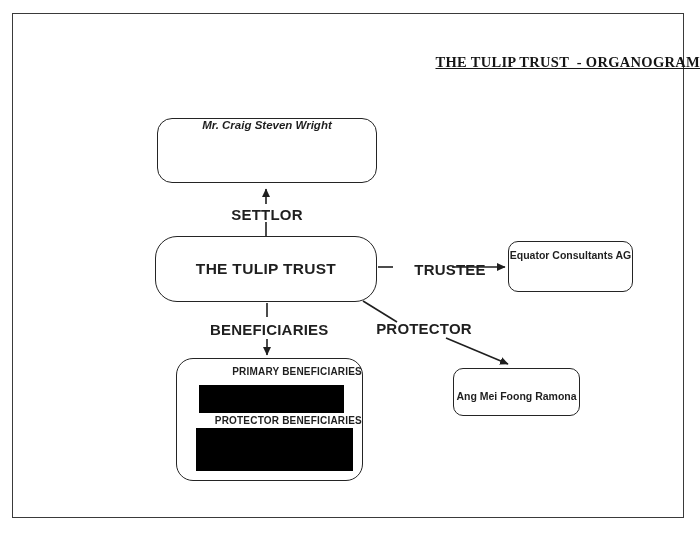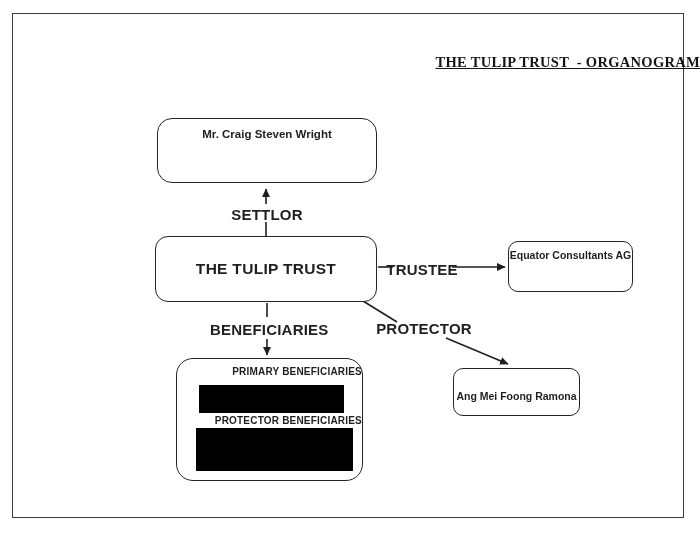--- a/index.html
+++ b/index.html
@@ -47,28 +47,28 @@
     text-align: center;
     font-weight: bold;
   }
   .node-settlor {
     left: 157px;
     top: 118px;
     width: 220px;
     height: 65px;
     border-radius: 15px;
     font-size: 11.5px;
-    padding-top: 9px;
+    font-style: italic;
   }
   .node-trust {
     left: 155px;
     top: 236px;
     width: 222px;
     height: 66px;
-    border-radius: 13px;
+    border-radius: 22px;
     font-size: 15.5px;
     letter-spacing: 0.3px;
     display: flex;
     align-items: center;
     justify-content: center;
   }
   .node-trustee {
     left: 508px;
     top: 241px;
     width: 125px;
@@ -126,21 +126,21 @@
   .connector-label {
     position: absolute;
     width: 110px;
     text-align: center;
     font-weight: bold;
     font-size: 15px;
     letter-spacing: 0.2px;
     color: #1f1f1f;
   }
   .label-settlor       { left: 212px; top: 206px; }
-  .label-trustee       { left: 367px; top: 261px; text-align: center; }
+  .label-trustee       { left: 395px; top: 261px; text-align: center; }
   .label-beneficiaries { left: 210px; top: 321px; }
   .label-protector     { left: 369px; top: 320px; }
   svg.wires {
     position: absolute;
     left: 0;
     top: 0;
     width: 700px;
     height: 534px;
     pointer-events: none;
   }

